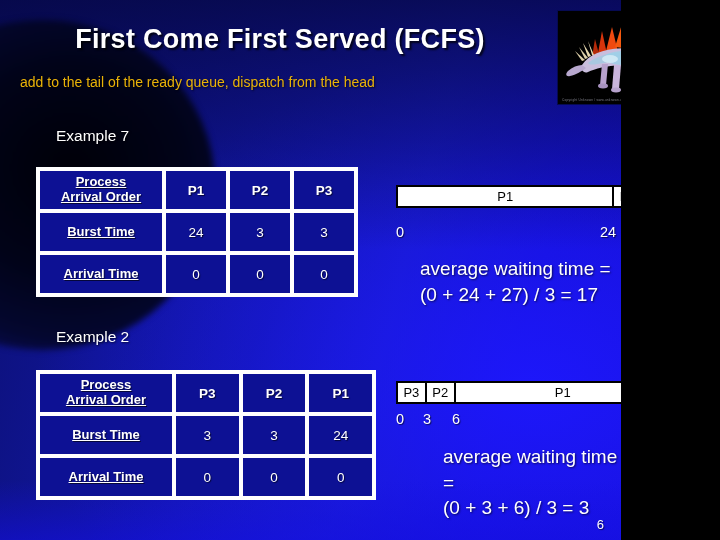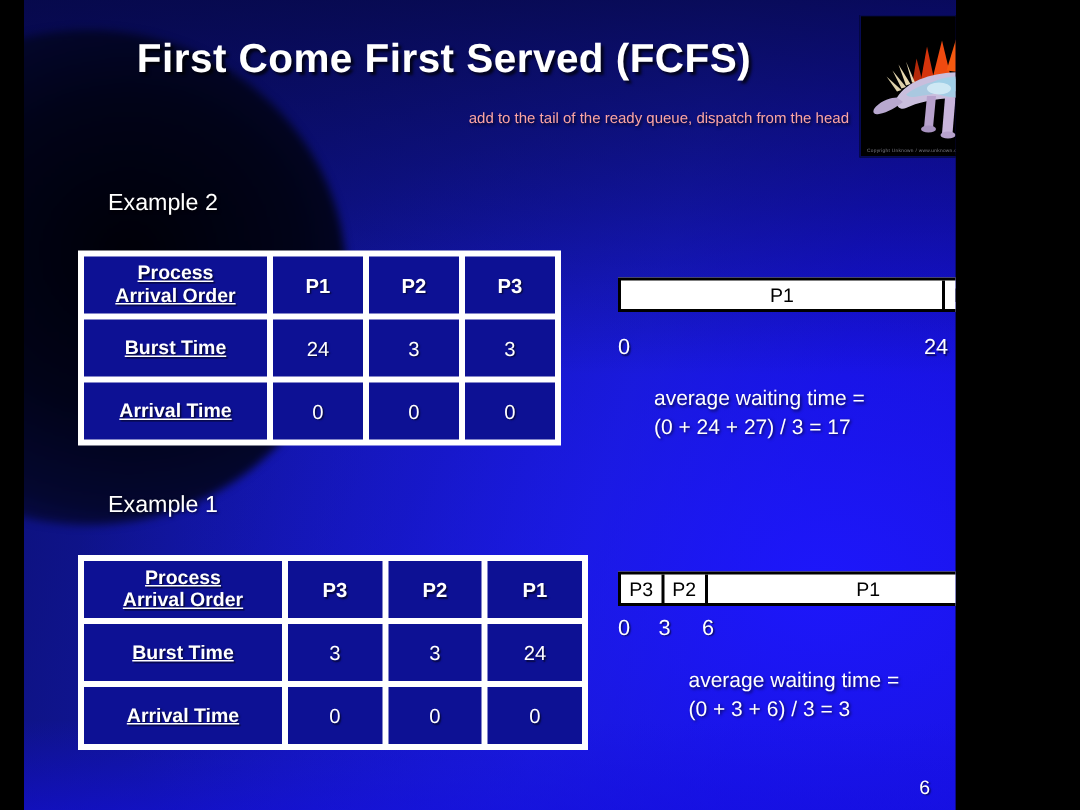--- a/index.html
+++ b/index.html
@@ -8,21 +8,20 @@
     background: #000;
   }
   #slide {
     position: relative;
     width: 621px;
     height: 540px;
     overflow: hidden;
     background: #0a0d8c;
     font-family: "Liberation Sans", sans-serif;
     color: #ffffff;
-    margin-left: 16px;
   }
   
   .bg-base {
     position: absolute;
     inset: 0;
     background: linear-gradient(105deg,
                 #0b0f70 0%,
                 #11169a 30%,
                 #1a1fd0 62%,
                 #1712e0 80%,
@@ -78,23 +77,23 @@
     font-weight: bold;
     letter-spacing: 0.3px;
     color: #ffffff;
     text-shadow: 2px 2px 2px rgba(0,0,0,0.75);
   }
   .subtitle {
     position: absolute;
     left: 20px;
     top: 74px;
     width: 530px;
-    text-align: right;
-    font-size: 10px;
-    color: #fca5a5;
+    text-align: left;
+    font-size: 14px;
+    color: #eab308;
     text-shadow: 1px 1px 2px rgba(0,0,0,0.7);
   }
 
   
   .dino-frame {
     position: absolute;
     left: 557px;
     top: 10px;
     width: 140px;
     height: 93px;
@@ -178,21 +177,21 @@
 
   .tick {
     position: absolute;
     font-size: 14.5px;
     color: #ffffff;
     text-shadow: 1px 1px 1px rgba(0,0,0,0.6);
   }
 
   .avg {
     position: absolute;
-    font-size: 14px;
+    font-size: 19px;
     line-height: 1.35;
     color: #ffffff;
     text-shadow: 1px 1px 2px rgba(0,0,0,0.6);
     white-space: pre-line;
     text-align: left;
   }
   #avg1 { left: 420px; top: 256px; }
   #avg2 { left: 443px; top: 444px; }
 
   .page-num {
@@ -261,21 +260,21 @@
         <ellipse cx="45" cy="75" rx="5" ry="2.4" fill="#a893c0"></ellipse>
         <ellipse cx="58" cy="79" rx="5" ry="2.4" fill="#b7a2cd"></ellipse>
         <ellipse cx="89" cy="75" rx="5" ry="2.4" fill="#a893c0"></ellipse>
         <ellipse cx="101" cy="73" rx="5" ry="2.4" fill="#b09ac6"></ellipse>
       </g>
       <rect x="0" y="0" width="140" height="93" fill="none" stroke="#000" stroke-width="1"></rect>
     </svg>
     <div class="dino-credit">Copyright Unknown / www.unknown.com</div>
   </div>
 
-  <div class="ex-label" id="ex1-label">Example 2</div>
+  <div class="ex-label" id="ex1-label">Example 7</div>
 
   <table class="ptable" id="table1">
     <tbody>
         <tr>
       <td class="rowhead">
         <span>Process</span><br>
         <span>Arrival Order</span>
       </td>
       <td class="hdr">P1</td>
       <td class="hdr">P2</td>
@@ -302,21 +301,21 @@
     <div class="gseg" style="flex:3">P3</div>
   </div>
   <div class="tick" style="left:396px; top:224px;">0</div>
   <div class="tick" style="left:600px; top:224px;">24</div>
   <div class="tick" style="left:628px; top:224px;">23</div>
   <div class="tick" style="left:655px; top:224px;">30</div>
 
   <div class="avg" id="avg1">average waiting time =
 (0 + 24 + 27) / 3 = 17</div>
 
-  <div class="ex-label" id="ex2-label">Example 1</div>
+  <div class="ex-label" id="ex2-label">Example 2</div>
 
   <table class="ptable" id="table2">
     <tbody>
         <tr>
       <td class="rowhead">
         <span>Process</span><br>
         <span>Arrival Order</span>
       </td>
       <td class="hdr">P3</td>
       <td class="hdr">P2</td>

